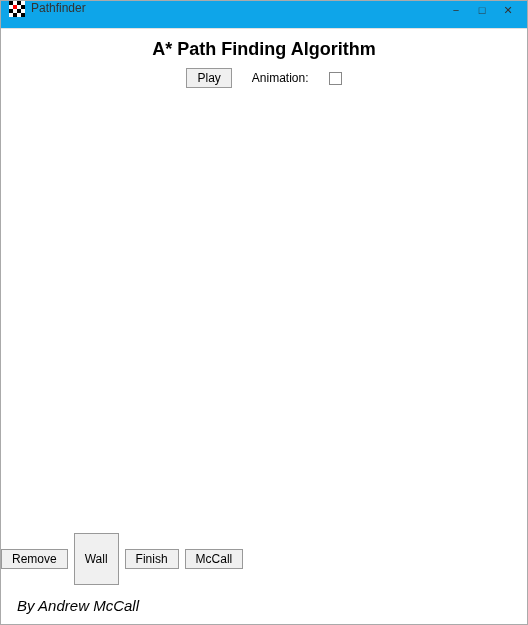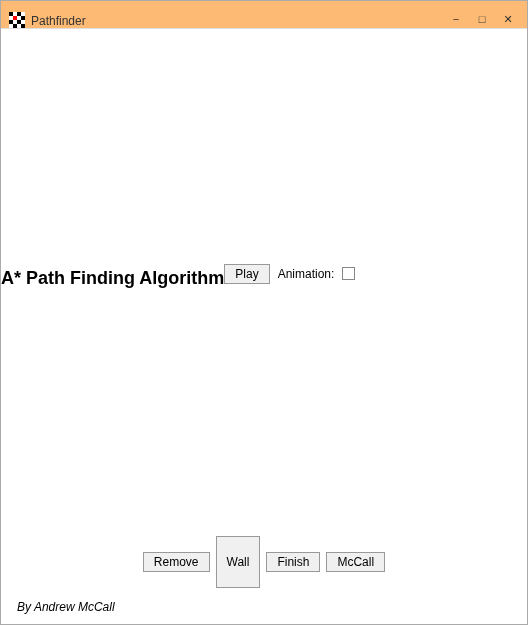--- a/index.html
+++ b/index.html
@@ -20,24 +20,24 @@
     .window {
       width: 528px;
       height: 625px;
       background: #ffffff;
       border: 1px solid #aaa;
       display: flex;
       flex-direction: column;
     }
 
     .title-bar {
-      background: #fdba74;
+      background: #0ea5e9;
       height: 28px;
       display: flex;
-      align-items: flex-end;
+      align-items: flex-start;
       padding: 0 8px;
       border-bottom: 1px solid #e0e0e0;
       flex-shrink: 0;
     }
 
     .title-bar-icon {
       width: 16px;
       height: 16px;
       margin-right: 6px;
       flex-shrink: 0;
@@ -64,36 +64,36 @@
       font-size: 11px;
       display: flex;
       align-items: center;
       justify-content: center;
       color: #333;
     }
 
     .content-area {
       flex: 1;
       display: flex;
-      flex-direction: row;
+      flex-direction: column;
       align-items: center;
       padding-top: 10px;
     }
 
     .app-title {
       font-size: 18px;
       font-weight: bold;
       color: #000;
       margin-bottom: 8px;
     }
 
     .controls-row {
       display: flex;
       align-items: center;
-      gap: 8px;
+      gap: 20px;
       margin-bottom: 18px;
     }
 
     .btn {
       padding: 2px 10px;
       background: #f0f0f0;
       border: 1px solid #999;
       cursor: pointer;
       font-size: 12px;
       color: #000;
@@ -115,29 +115,28 @@
       -webkit-appearance: none;
     }
 
     .grid-area {
       flex: 1;
       width: 100%;
     }
 
     .bottom-bar {
       display: flex;
-      justify-content: center;
       align-items: center;
       gap: 6px;
       padding: 10px 0 8px 0;
     }
 
     .footer-text {
       padding: 4px 8px;
-      font-size: 12px;
+      font-size: 15px;
       font-style: italic;
       color: #000;
       align-self: flex-end;
     }
 
     .footer-row {
       display: flex;
       align-items: center;
       justify-content: space-between;
       padding: 0 8px 6px 8px;

